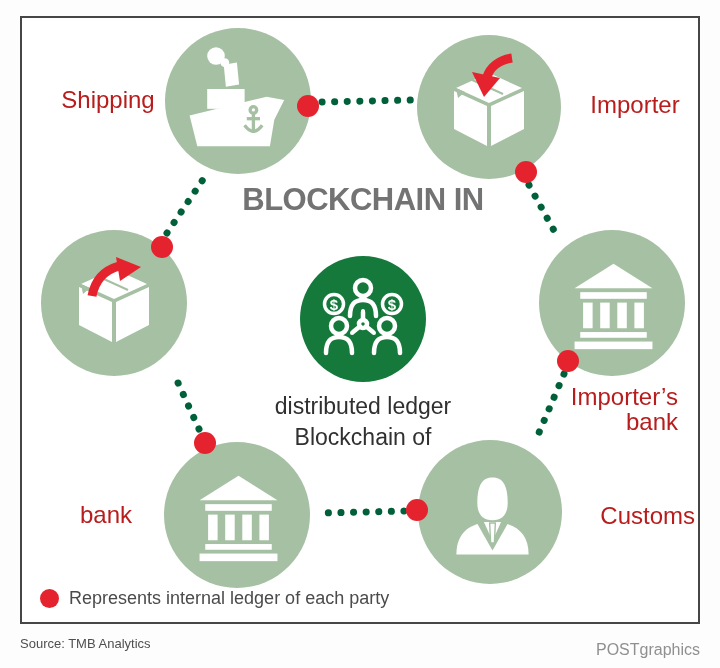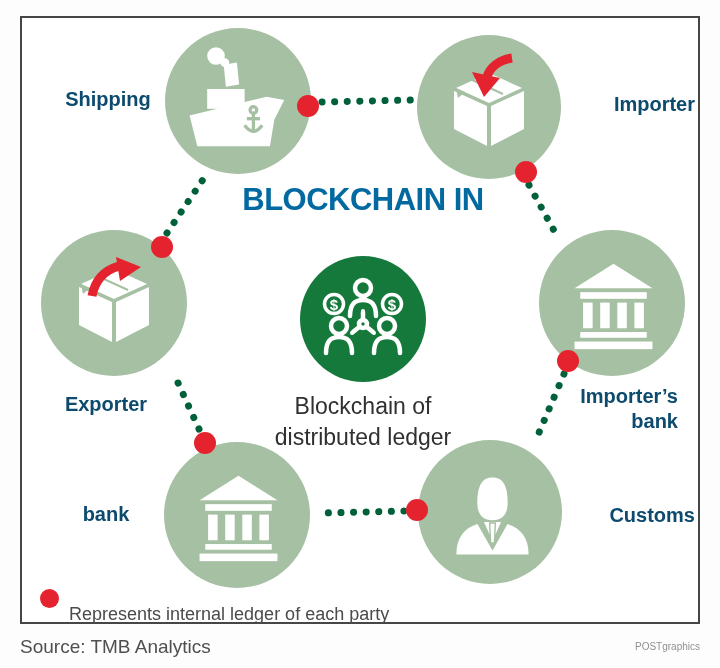--- a/index.html
+++ b/index.html
@@ -7,47 +7,47 @@
     position:relative;width:720px;height:668px;background:#fdfdfd;
     font-family:"Liberation Sans",sans-serif;overflow:hidden;
   }
   .frame{
     position:absolute;left:20px;top:16px;width:680px;height:608px;
     border:2px solid #464646;box-sizing:border-box;background:#fff;
   }
   svg.art{position:absolute;left:0;top:0;}
   .title{
     position:absolute;left:213px;top:181px;width:300px;text-align:center;
-    font-size:31px;line-height:38px;font-weight:bold;letter-spacing:-0.5px;color:#0369a1;
+    font-size:31px;line-height:38px;font-weight:bold;letter-spacing:-0.5px;color:#737373;
   }
   .caption{
     position:absolute;left:233px;top:391px;width:260px;text-align:center;
     font-size:23px;line-height:31px;color:#303030;
   }
   .node-label{
-    position:absolute;font-size:20px;line-height:25px;font-weight:bold;color:#0c4a6e;
+    position:absolute;font-size:24px;line-height:25px;font-weight:normal;color:#b91c1c;
   }
   .lbl-shipping{left:52px;top:87px;width:112px;text-align:center;}
-  .lbl-importer{left:575px;top:92px;width:120px;text-align:right;}
+  .lbl-importer{left:575px;top:92px;width:120px;text-align:center;}
   .lbl-importers-bank{left:548px;top:384px;width:130px;text-align:right;}
   .lbl-customs{left:575px;top:503px;width:120px;text-align:right;}
   .lbl-exporters-bank{left:40px;top:502px;width:132px;text-align:center;}
   .lbl-exporter{left:48px;top:392px;width:116px;text-align:center;}
   .legend-dot{
     position:absolute;left:40px;top:589px;width:19px;height:19px;border-radius:50%;
     background:#e5232e;
   }
   .legend-text{
-    position:absolute;left:69px;top:589px;font-size:18px;line-height:19px;color:#4b4b4b;margin-top:16px;
+    position:absolute;left:69px;top:589px;font-size:18px;line-height:19px;color:#4b4b4b;
   }
   .source{
-    position:absolute;left:20px;top:636px;font-size:19px;color:#4f4f4f;
+    position:absolute;left:20px;top:636px;font-size:13px;color:#4f4f4f;
   }
   .credit{
-    position:absolute;right:20px;top:641px;font-size:10px;color:#909090;
+    position:absolute;right:20px;top:641px;font-size:16px;color:#909090;
   }
   .dots{stroke:#00603a;stroke-width:7;stroke-linecap:round;stroke-dasharray:0.1 12.5;fill:none;}
   .node-circle{fill:#a6c0a3;}
   .red-dot{fill:#e5232e;}
   .white{fill:#ffffff;}
   .sage{fill:#a6c0a3;}
   .red{fill:#e5232e;}
   .redstroke{stroke:#e5232e;stroke-width:9;fill:none;}
   .netstroke{stroke:#ffffff;stroke-width:4.5;fill:none;stroke-linecap:round;}
   .coin{stroke:#ffffff;stroke-width:3.5;fill:none;}
@@ -163,43 +163,40 @@
       <circle class="coin" cx="79" cy="35" r="9.5"></circle>
       <text class="dollar" x="79" y="40.5">$</text>
     </g>
   </svg>
 
   <div class="title">
     <div>BLOCKCHAIN IN</div>
   </div>
 
   <div class="caption">
+    <div>distributed ledger</div>
     <div>Blockchain of</div>
-    <div>distributed ledger</div>
   </div>
 
   <div class="node-label lbl-shipping">
     <div>Shipping</div>
   </div>
   <div class="node-label lbl-importer">
     <div>Importer</div>
   </div>
   <div class="node-label lbl-importers-bank">
     <div>Importer’s</div>
     <div>bank</div>
   </div>
   <div class="node-label lbl-customs">
     <div>Customs</div>
   </div>
   <div class="node-label lbl-exporters-bank">
     <div>bank</div>
   </div>
-  <div class="node-label lbl-exporter">
-    <div>Exporter</div>
-  </div>
 
   <span class="legend-dot"></span>
   <span class="legend-text">Represents internal ledger of each party</span>
 
   <div class="source">Source: TMB Analytics</div>
   <div class="credit">POSTgraphics</div>
 
 </div>
 
 </body></html>

